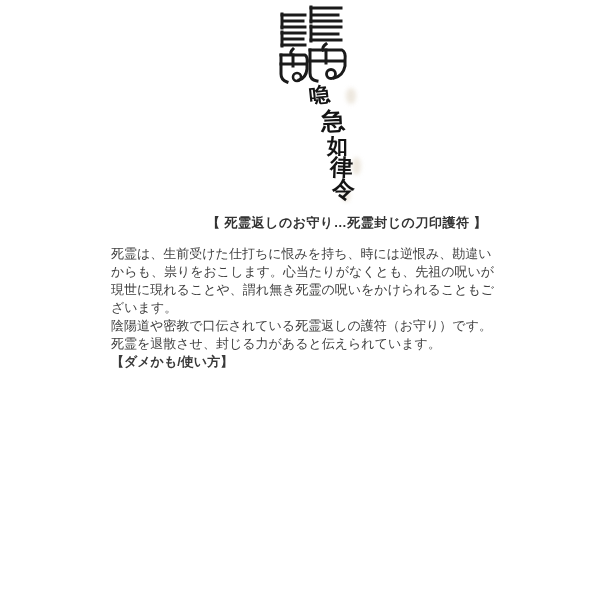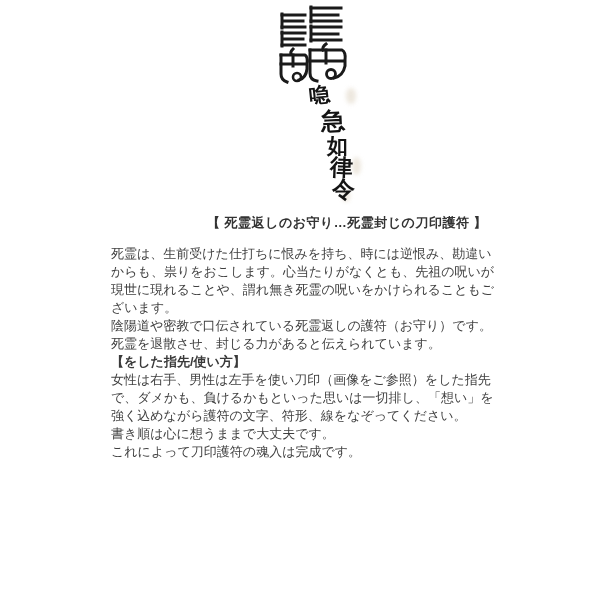--- a/index.html
+++ b/index.html
@@ -139,25 +139,20 @@
 
   <div class="body-text">
     <p class="blk">死霊は、生前受けた仕打ちに恨みを持ち、時には逆恨み、勘違い
 からも、祟りをおこします。心当たりがなくとも、先祖の呪いが
 現世に現れることや、謂れ無き死霊の呪いをかけられることもご
 ざいます。</p>
     <p class="blk">陰陽道や密教で口伝されている死霊返しの護符（お守り）です。
 死霊を退散させ、封じる力があると伝えられています。</p>
 
     <div class="blk">
-      <h2>【をした指先/使い方】</h2>
-      <p>女性は右手、男性は左手を使い刀印（画像をご参照）をした指先
-で、ダメかも、負けるかもといった思いは一切排し、「想い」を
-強く込めながら護符の文字、符形、線をなぞってください。
-書き順は心に想うままで大丈夫です。
-これによって刀印護符の魂入は完成です。</p>
+      <h2>【ダメかも/使い方】</h2>
     </div>
 
     <div>
     </div>
   </div>
 
 </div>
 
 </body></html>

